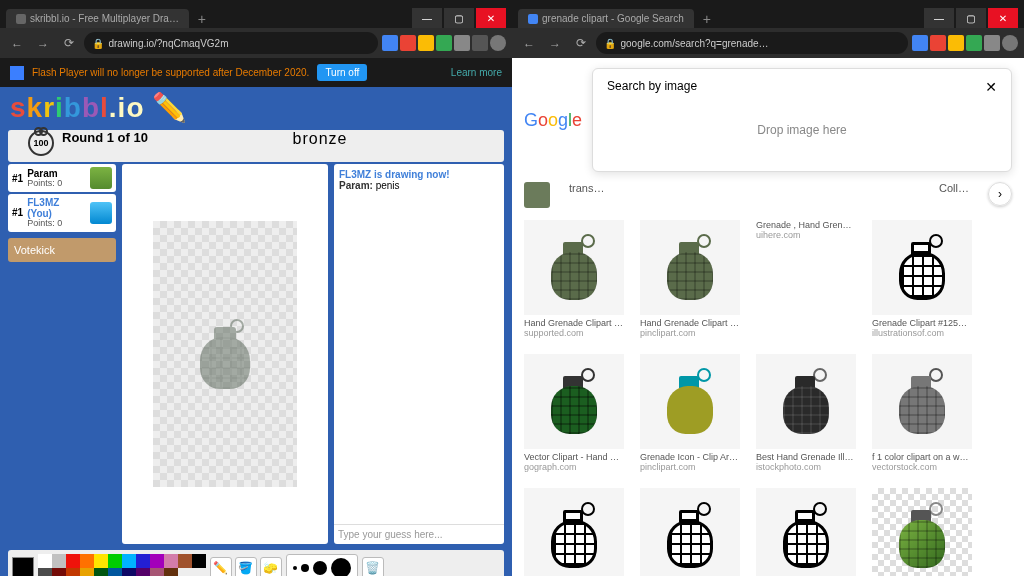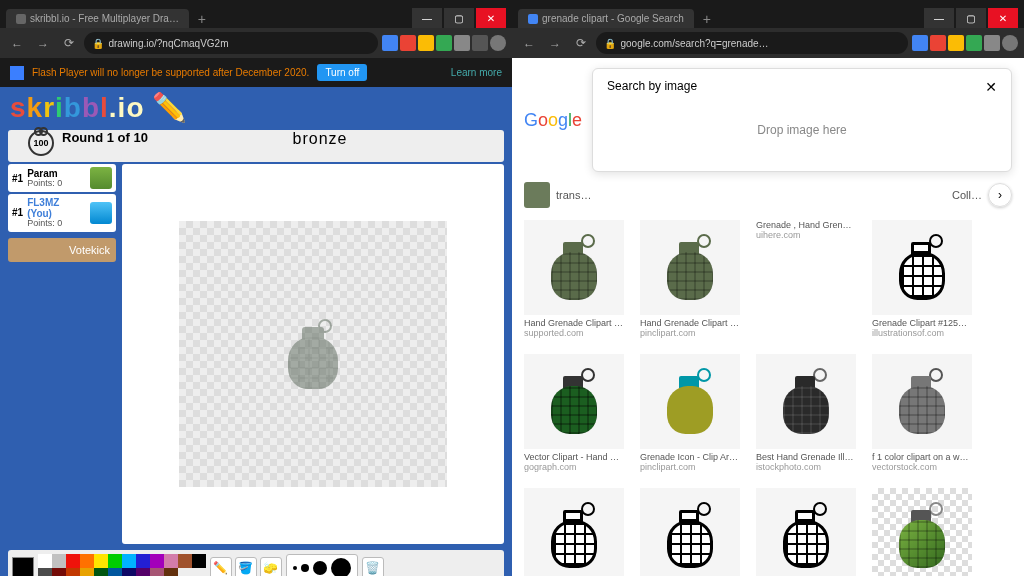--- a/index.html
+++ b/index.html
@@ -49,38 +49,38 @@
 .dropzone{width:70%;height:70%;background:repeating-conic-gradient(#ddd 0 25%,#eee 0 50%) 0 0/14px 14px;display:flex;align-items:center;justify-content:center;color:#888;font-size:10px;position:relative}
 .grenade-sil{width:50px;height:70px;position:relative;opacity:.45}
 .grenade-sil .body{position:absolute;bottom:0;width:50px;height:52px;background:#4a5a4a;border-radius:45% 45% 40% 40%;background-image:repeating-linear-gradient(90deg,#3a4a3a 0 2px,transparent 2px 10px),repeating-linear-gradient(0deg,#3a4a3a 0 2px,transparent 2px 10px)}
 .grenade-sil .cap{position:absolute;top:8px;left:14px;width:22px;height:14px;background:#4a5a4a;border-radius:3px 3px 0 0}
 .grenade-sil .ring{position:absolute;top:0;right:6px;width:14px;height:14px;border:2px solid #4a5a4a;border-radius:50%}
 .chat{width:170px;background:#fff;border-radius:3px;display:flex;flex-direction:column;font-size:10px}
 .chatlog{flex:1;padding:5px}
 .chatlog .sys{color:#3f7fd9;font-weight:bold}
 .chatlog .msg b{color:#333}
 .chatinput{border-top:1px solid #ddd;padding:4px;color:#999;font-size:10px}
-.votekick{background:#c19a6b;color:#fff;text-align:right;padding:6px;border-radius:3px;margin-top:4px;font-size:11px}
+.votekick{background:#c19a6b;color:#fff;text-align:left;padding:6px;border-radius:3px;margin-top:4px;font-size:11px}
 .tools{background:#eee;margin:0 8px 6px;border-radius:3px;padding:4px;display:flex;align-items:center;gap:4px}
 .palette{display:flex;flex-wrap:wrap;width:168px}
 .palette span{width:14px;height:14px}
 .toolicons{display:flex;gap:3px;align-items:center}
 .toolicons span{width:22px;height:22px;background:#fff;border:1px solid #bbb;border-radius:3px;display:flex;align-items:center;justify-content:center;font-size:12px}
 .sizes{display:flex;gap:4px;align-items:center;background:#fff;border:1px solid #bbb;border-radius:3px;padding:3px 6px}
 .sizes i{background:#000;border-radius:50%}
 
 .google{height:100%;background:#fff;position:relative;overflow:hidden}
 .ghead{padding:10px 12px;display:flex;align-items:center;gap:10px}
 .glogo{font-size:18px;font-weight:normal}
 .glogo span:nth-child(1){color:#4285f4}.glogo span:nth-child(2){color:#ea4335}.glogo span:nth-child(3){color:#fbbc05}.glogo span:nth-child(4){color:#4285f4}.glogo span:nth-child(5){color:#34a853}.glogo span:nth-child(6){color:#ea4335}
 .searchimg{flex:1;background:#fff;border:1px solid #ddd;border-radius:6px;box-shadow:0 2px 10px rgba(0,0,0,.12);padding:10px 14px;position:relative}
 .searchimg .title{font-size:12px;margin-bottom:4px;display:flex;justify-content:space-between}
 .searchimg .close{font-size:14px;cursor:pointer}
 .searchimg .drop{text-align:center;padding:24px 0;color:#888;font-size:12px}
-.chips{display:flex;gap:6px;padding:0 12px 6px;align-items:center}
+.chips{display:flex;gap:19px;padding:0 12px 6px;align-items:flex-start}
 .chips .thumb{width:26px;height:26px;border-radius:3px;background:#6b7b5b}
 .chips .chiptxt{font-size:11px;color:#555}
 .chips .navr{margin-left:auto;width:24px;height:24px;border:1px solid #ddd;border-radius:50%;display:flex;align-items:center;justify-content:center;box-shadow:0 1px 3px rgba(0,0,0,.2);font-size:12px}
 .grid{display:flex;flex-wrap:wrap;gap:16px;padding:6px 12px}
 .card{width:100px;font-size:9px}
 .card .img{height:95px;background:#f5f5f5;display:flex;align-items:center;justify-content:center;margin-bottom:3px;position:relative}
 .card .img.checker{background:repeating-conic-gradient(#ddd 0 25%,#fff 0 50%) 0 0/12px 12px}
 .card .t{color:#555;white-space:nowrap;overflow:hidden;text-overflow:ellipsis}
 .card .s{color:#999}
 .gren{position:relative;width:46px;height:64px}
@@ -174,20 +174,27 @@
           </div>
           <div class="canvas">
             <div class="dropzone">
               <div class="grenade-sil">
                   <div class="ring"></div>
                   <div class="cap"></div>
                   <div class="body"></div>
                 </div>
             </div>
           </div>
+          <div class="chat">
+            <div class="chatlog">
+              <div class="sys">FL3MZ is drawing now!</div>
+              <div class="msg"><b>Param:</b><span> penis</span></div>
+            </div>
+            <div class="chatinput">Type your guess here...</div>
+          </div>
         </div>
         <div class="tools">
           <div style="width:22px;height:22px;background:#000;border:1px solid #888"></div>
           <div class="palette" id="palette">
               <span style="background: rgb(255, 255, 255);"></span>
               <span style="background: rgb(193, 193, 193);"></span>
               <span style="background: rgb(239, 19, 11);"></span>
               <span style="background: rgb(255, 113, 0);"></span>
               <span style="background: rgb(255, 228, 0);"></span>
               <span style="background: rgb(0, 204, 0);"></span>

